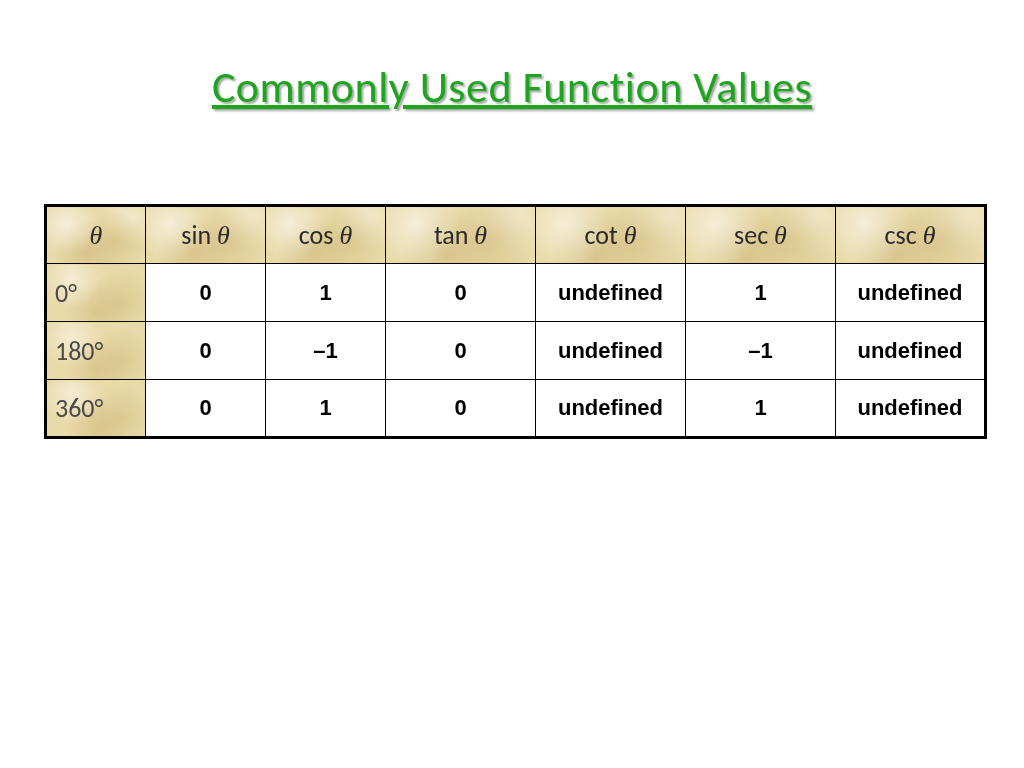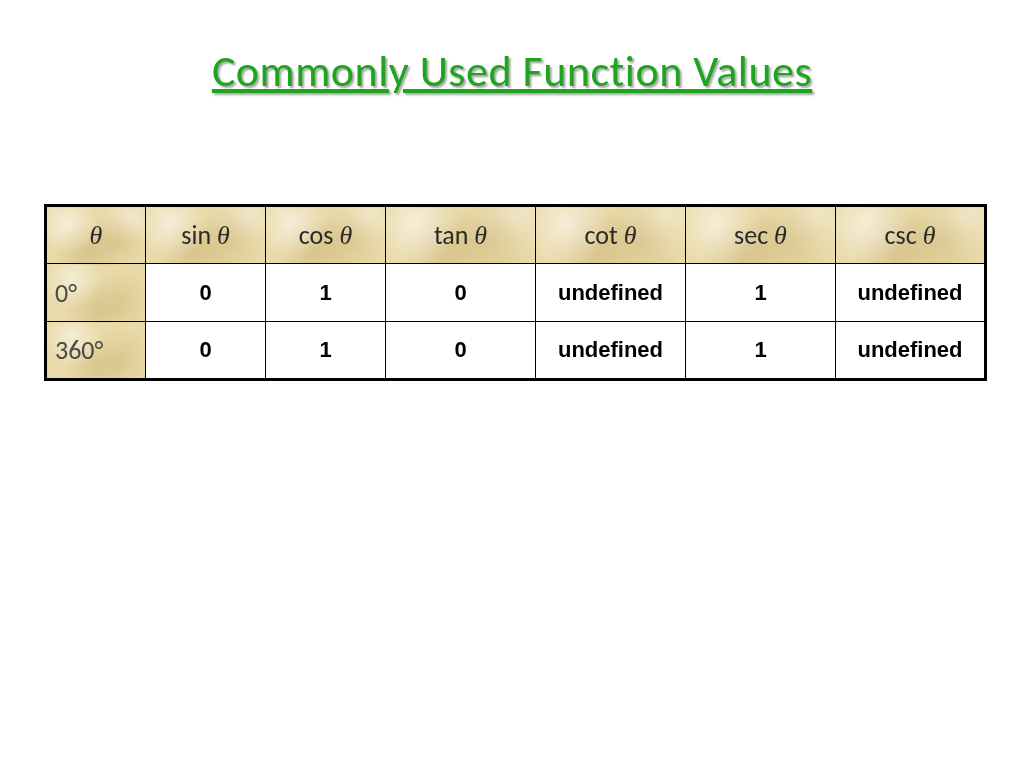--- a/index.html
+++ b/index.html
@@ -11,21 +11,21 @@
     font-family: "Calibri", "Segoe UI", Arial, sans-serif;
     overflow: hidden;
   }
   .slide {
     width: 1024px;
     height: 768px;
     position: relative;
   }
   .title {
     text-align: center;
-    padding-top: 44px;
+    padding-top: 60px;
     font-size: 44px;
     font-weight: 400;
     color: #1ea51e;
     text-decoration: underline;
     text-shadow: 2px 2px 2px rgba(0,0,0,0.35);
     letter-spacing: 0.5px;
   }
   .table-wrap {
     position: absolute;
     left: 44px;
@@ -123,20 +123,29 @@
         <tr>
           <td class="rowlabel">0°</td>
           <td class="cell">0</td>
           <td class="cell">1</td>
           <td class="cell">0</td>
           <td class="cell">undefined</td>
           <td class="cell">1</td>
           <td class="cell">undefined</td>
         </tr>
         <tr>
+          <td class="rowlabel">180°</td>
+          <td class="cell">0</td>
+          <td class="cell">–1</td>
+          <td class="cell">0</td>
+          <td class="cell">undefined</td>
+          <td class="cell">–1</td>
+          <td class="cell">undefined</td>
+        </tr>
+        <tr>
           <td class="rowlabel">360°</td>
           <td class="cell">0</td>
           <td class="cell">1</td>
           <td class="cell">0</td>
           <td class="cell">undefined</td>
           <td class="cell">1</td>
           <td class="cell">undefined</td>
         </tr>
       </tbody>
     </table>

